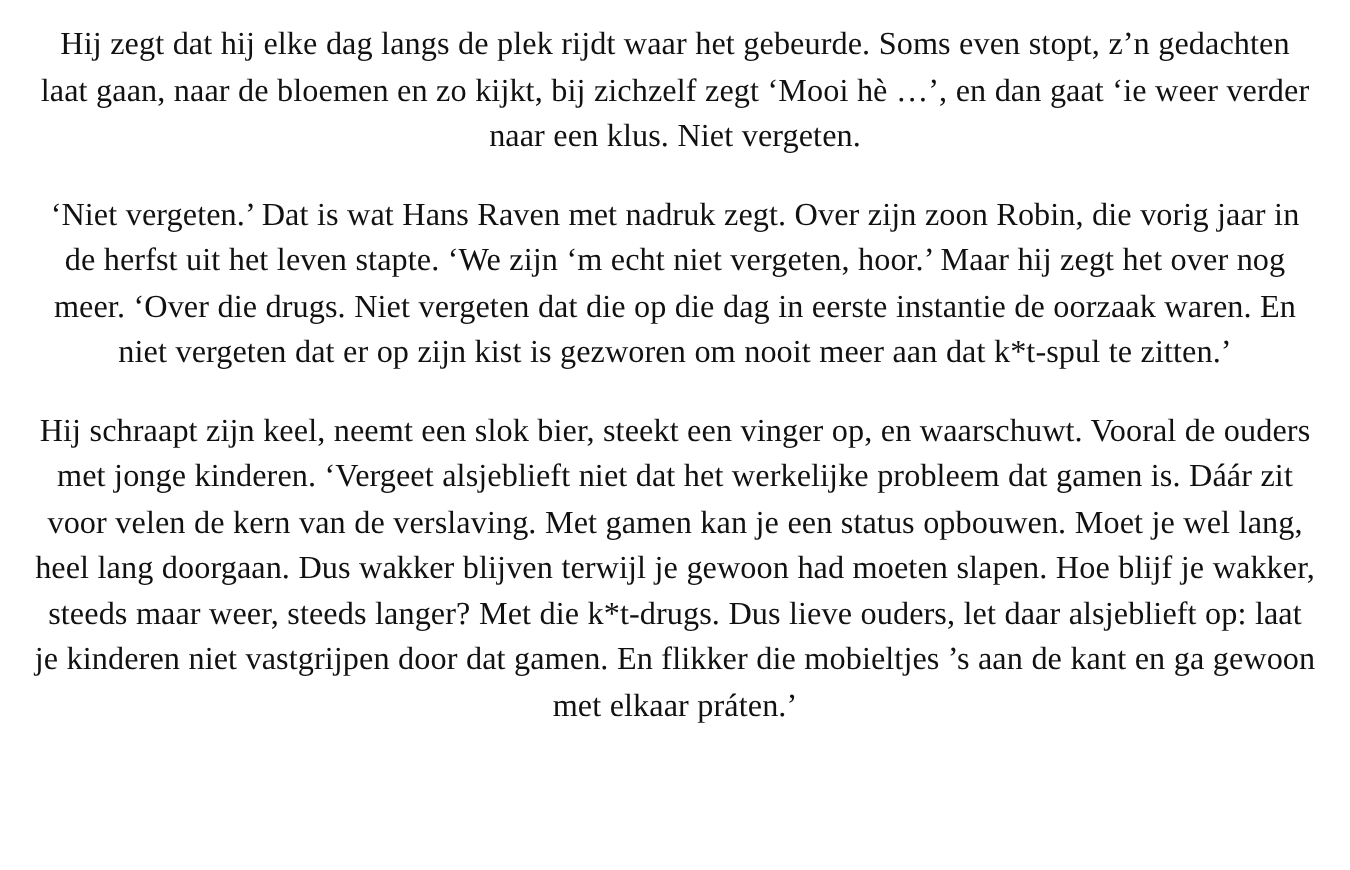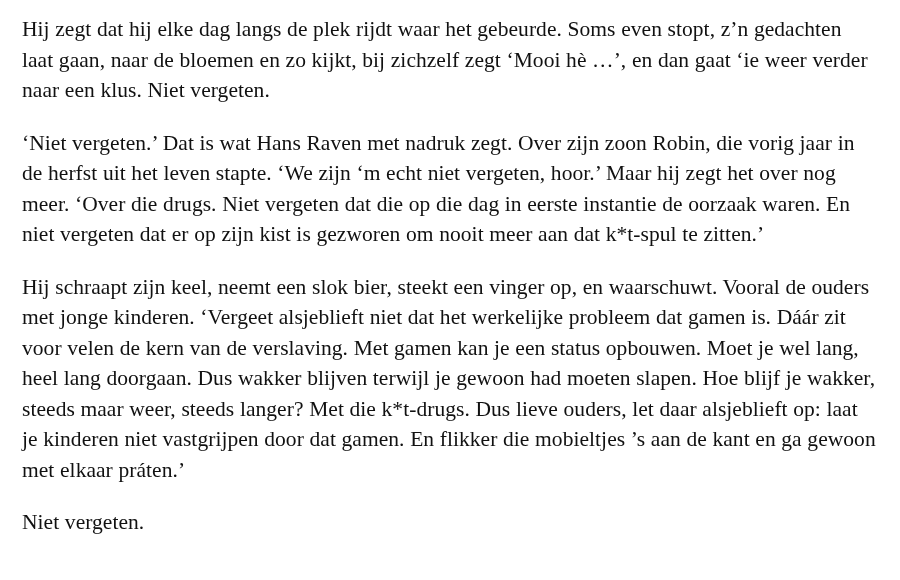--- a/index.html
+++ b/index.html
@@ -20,33 +20,32 @@
     height: 580px;
     padding: 14px 22px 0 22px;
     background: #ffffff;
   }
   .article {
     width: 856px;
   }
   .para {
     font-size: 21.5px;
     line-height: 30.5px;
-    text-align: left;
+    text-align: center;
     margin: 0 0 22px 0;
     letter-spacing: 0.05px;
     word-spacing: 0.2px;
     color: #111111;
   }
   .para:last-child {
     margin-bottom: 0;
   }
 </style>
 </head>
 <body>
 
 <div class="page">
   <div class="article">
     <p class="para">Hij zegt dat hij elke dag langs de plek rijdt waar het gebeurde. Soms even stopt, z’n gedachten laat gaan, naar de bloemen en zo kijkt, bij zichzelf zegt ‘Mooi hè …’, en dan gaat ‘ie weer verder naar een klus. Niet vergeten.</p>
     <p class="para">‘Niet vergeten.’ Dat is wat Hans Raven met nadruk zegt. Over zijn zoon Robin, die vorig jaar in de herfst uit het leven stapte. ‘We zijn ‘m echt niet vergeten, hoor.’ Maar hij zegt het over nog meer. ‘Over die drugs. Niet vergeten dat die op die dag in eerste instantie de oorzaak waren. En niet vergeten dat er op zijn kist is gezworen om nooit meer aan dat k*t-spul te zitten.’</p>
     <p class="para">Hij schraapt zijn keel, neemt een slok bier, steekt een vinger op, en waarschuwt. Vooral de ouders met jonge kinderen. ‘Vergeet alsjeblieft niet dat het werkelijke probleem dat gamen is. Dáár zit voor velen de kern van de verslaving. Met gamen kan je een status opbouwen. Moet je wel lang, heel lang doorgaan. Dus wakker blijven terwijl je gewoon had moeten slapen. Hoe blijf je wakker, steeds maar weer, steeds langer? Met die k*t-drugs. Dus lieve ouders, let daar alsjeblieft op: laat je kinderen niet vastgrijpen door dat gamen. En flikker die mobieltjes ’s aan de kant en ga gewoon met elkaar práten.’</p>
-    <p class="para">Niet vergeten.</p>
   </div>
 </div>
 
 </body></html>

